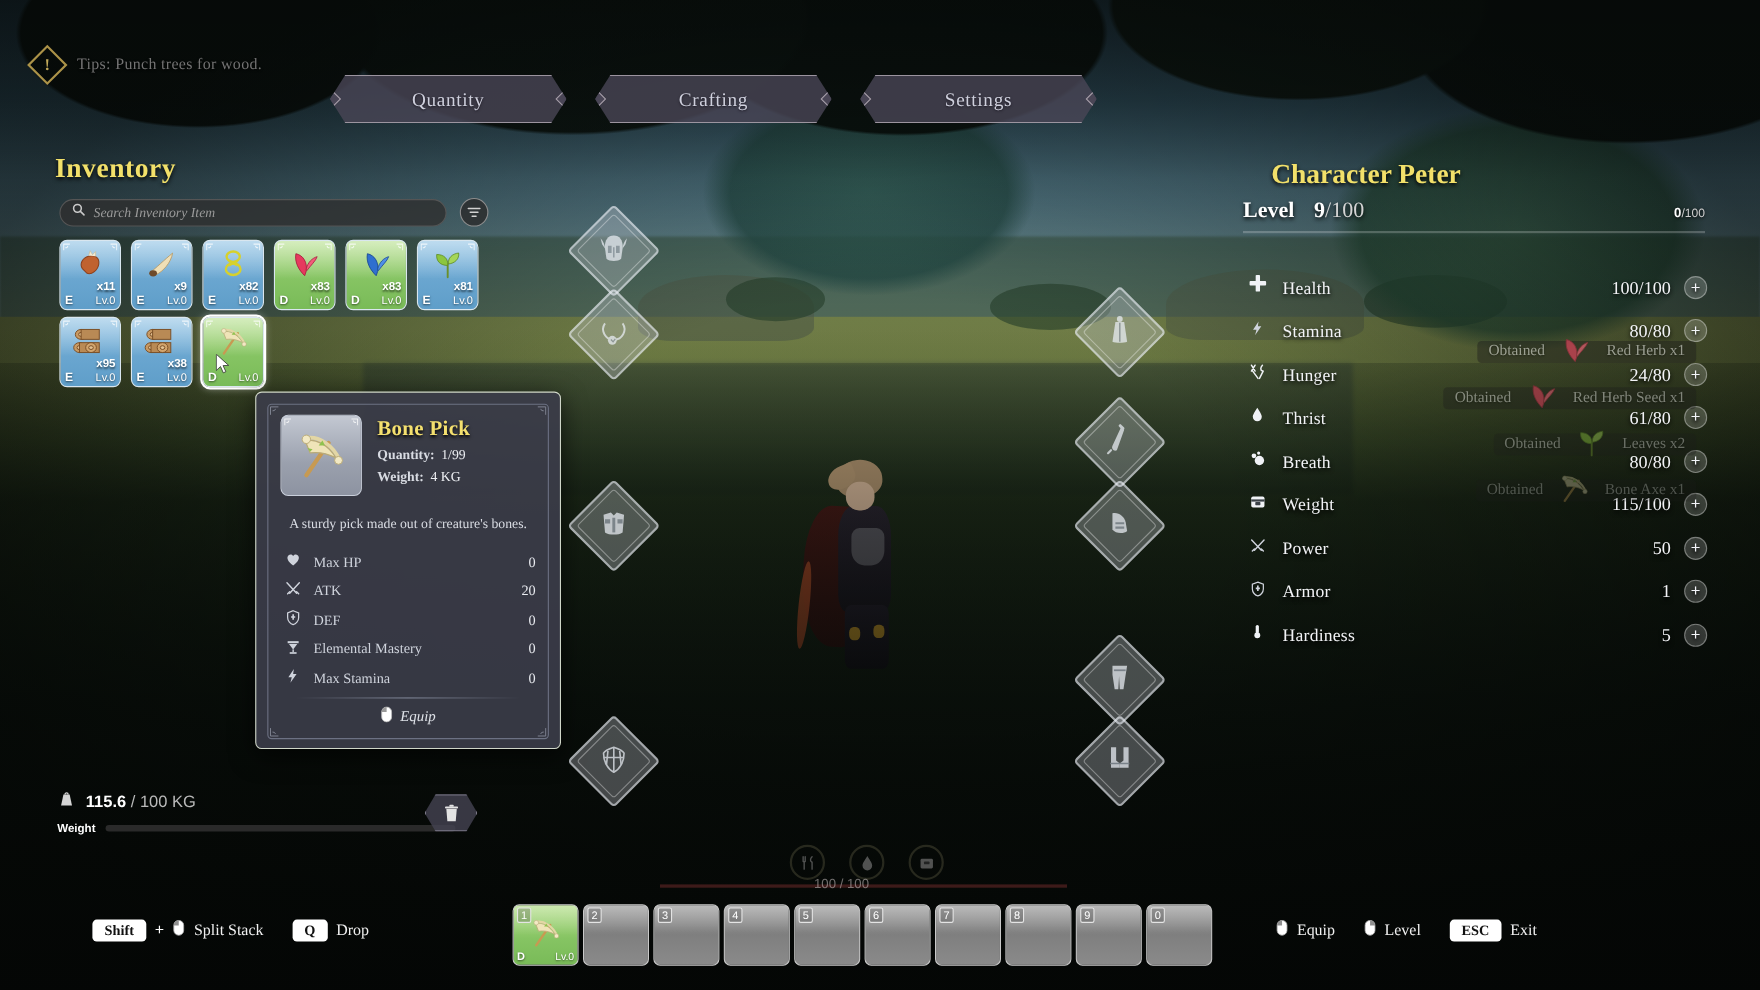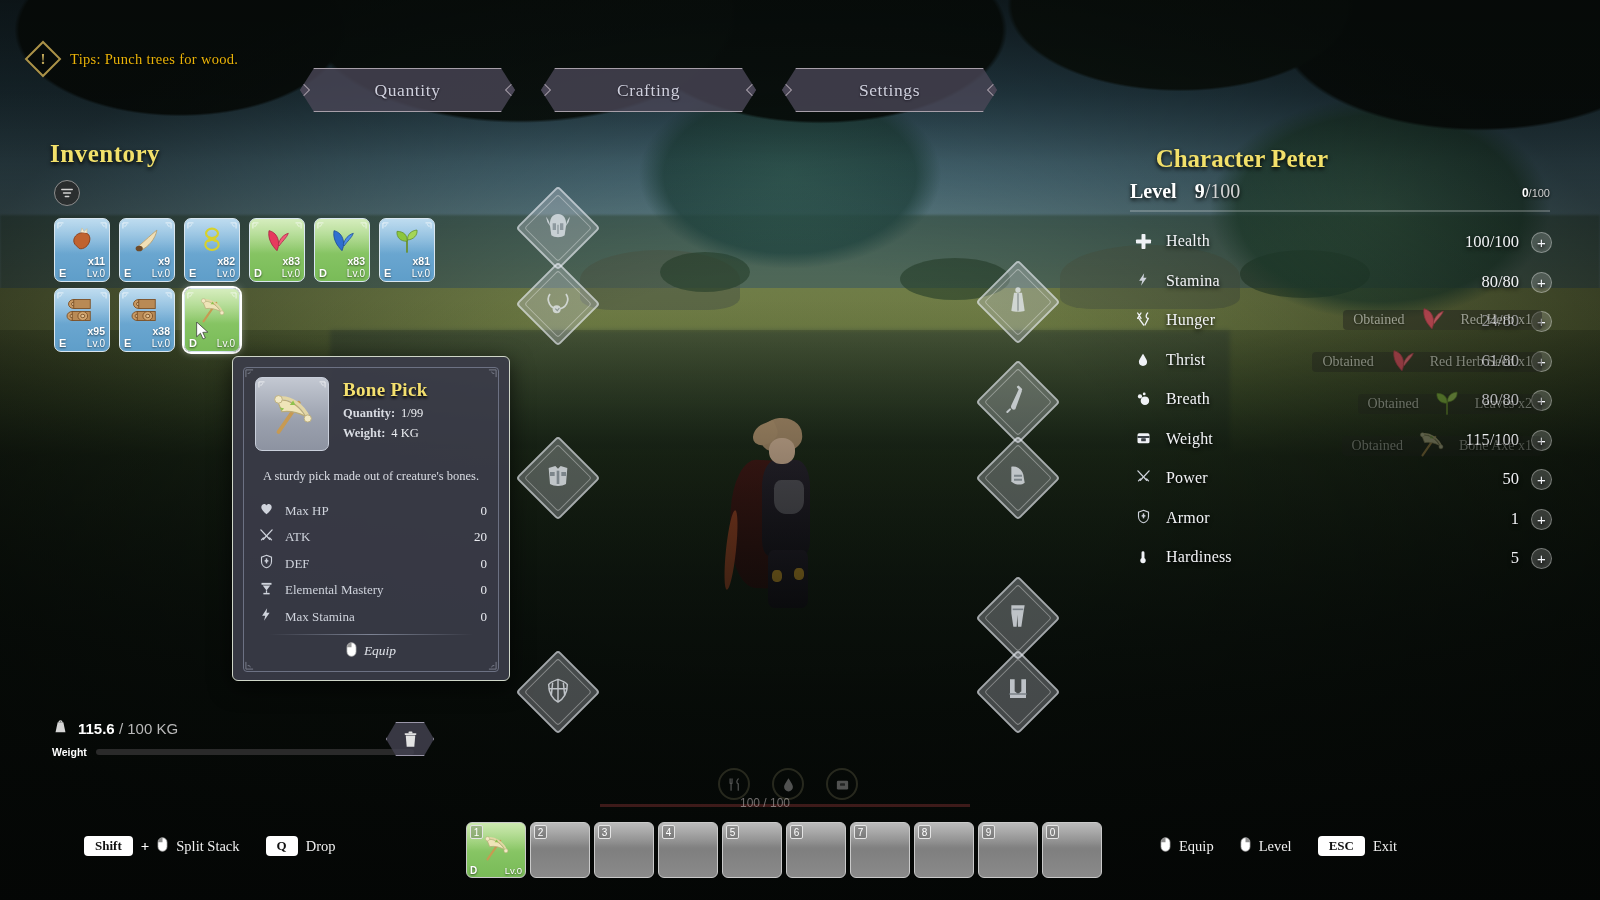--- a/index.html
+++ b/index.html
@@ -81,21 +81,21 @@
   .p-legs { position:absolute; left:46px; top:132px; width:40px; height:58px; background:linear-gradient(180deg,#241f2c,#14111a); border-radius:14%; }
   .p-trim { position:absolute; width:10px;height:12px;background:#d7a52b;border-radius:40%;opacity:.9;}
 
   
   .tips { position:absolute; left:30px; top:46px; display:flex; align-items:center; gap:14px; }
   .tip-diamond {
     width:26px; height:26px; border:2px solid #bda14f; transform:rotate(45deg);
     display:flex; align-items:center; justify-content:center; opacity:.9;
   }
   .tip-diamond span { transform:rotate(-45deg); color:#d7bb63; font-size:15px; font-weight:bold; font-family:"Liberation Serif",serif;}
-  .tip-text { color:#eab308; font-size:14.5px; letter-spacing:.3px; text-shadow:0 1px 2px #000; }
+  .tip-text { color:#737373; font-size:14.5px; letter-spacing:.3px; text-shadow:0 1px 2px #000; }
 
   
   .tabbar { position:absolute; left:300px; top:68px; display:flex; gap:26px; }
   .tab {
     position:relative; height:44px; min-width:215px; padding:0 34px;
     display:flex; align-items:center; justify-content:center;
     color:#cfd0dd; font-size:17.5px; letter-spacing:.6px;
     background:#4a4656cc; border-top:1px solid #a79fa9; border-bottom:1px solid #a79fa9;
     clip-path: polygon(14px 0, calc(100% - 14px) 0, 100% 50%, calc(100% - 14px) 100%, 14px 100%, 0 50%);
     cursor:pointer; text-shadow:0 1px 2px #1b1822;
@@ -201,21 +201,21 @@
       text-shadow:0 2px 4px #000; white-space:nowrap;}
   .char-level { position:absolute; left:1130px; top:180px; color:#fff; font-size:20px; font-weight:bold; text-shadow:0 2px 4px #000;}
   .char-level .lv { margin-left:18px; color:#fff; }
   .char-level .lvmax { color:#d4d4d4; font-weight:normal; }
   .xp-text { position:absolute; right:50px; top:186px; color:#fff; font-size:12px; font-weight:bold; font-family:"Liberation Sans",sans-serif; text-shadow:0 1px 3px #000;}
   .xp-text .mx { color:#cfcfcf; font-weight:normal; font-size:11px;}
   .xp-bar { position:absolute; left:1130px; top:210px; width:420px; height:2px; background:#ffffff38; }
   .xp-fill{ height:100%; width:0%; background:#f4e06f;}
 
   .stats { position:absolute; left:1128px; top:232px; width:424px; }
-  .stat-row { height:39.5px; display:flex; align-items:flex-start; color:#f2f3f6; font-size:16px; text-shadow:0 2px 4px #000; }
+  .stat-row { height:39.5px; display:flex; align-items:flex-end; color:#f2f3f6; font-size:16px; text-shadow:0 2px 4px #000; }
   .stat-row .ico { width:30px; display:flex; align-items:center; justify-content:center; margin-right:8px; }
   .stat-row .nm { flex:1; letter-spacing:.2px; }
   .stat-row .val { font-size:16.5px; margin-right:12px; }
   .plus-btn {
     width:21px;height:21px;border-radius:50%;background:#ffffff2e;border:1px solid #ffffff55;
     display:flex;align-items:center;justify-content:center;color:#f4f6fa;font-size:15px;line-height:1;
     cursor:pointer; font-family:"Liberation Sans",sans-serif;
   }
 
   
@@ -334,20 +334,29 @@
     <div class="tab">
       <span class="cap l"></span>
       <span class="cap r"></span>
       <span>Settings</span>
     </div>
   </div>
 
 <div class="inv-title">Inventory</div>
 
 <div class="search-row">
+  <div class="search-box">
+    <span>
+      <svg width="13" height="13" viewBox="0 0 24 24" fill="none" stroke="#c9c9c9" stroke-width="2.6">
+        <circle cx="10" cy="10" r="6.5"></circle>
+          <line x1="15" y1="15" x2="21" y2="21" stroke-linecap="round"></line>
+      </svg>
+    </span>
+    <input type="text" placeholder="Search Inventory Item" style="">
+  </div>
   <div class="filter-btn">
     <svg width="14" height="14" viewBox="0 0 24 24" stroke="#d2d2d2" stroke-width="2.4" stroke-linecap="round">
       <line x1="3" y1="6" x2="21" y2="6"></line>
         <line x1="6" y1="12" x2="18" y2="12"></line>
         <line x1="9" y1="18" x2="15" y2="18"></line>
     </svg>
   </div>
 </div>
 
 <div class="grid" id="invgrid">

